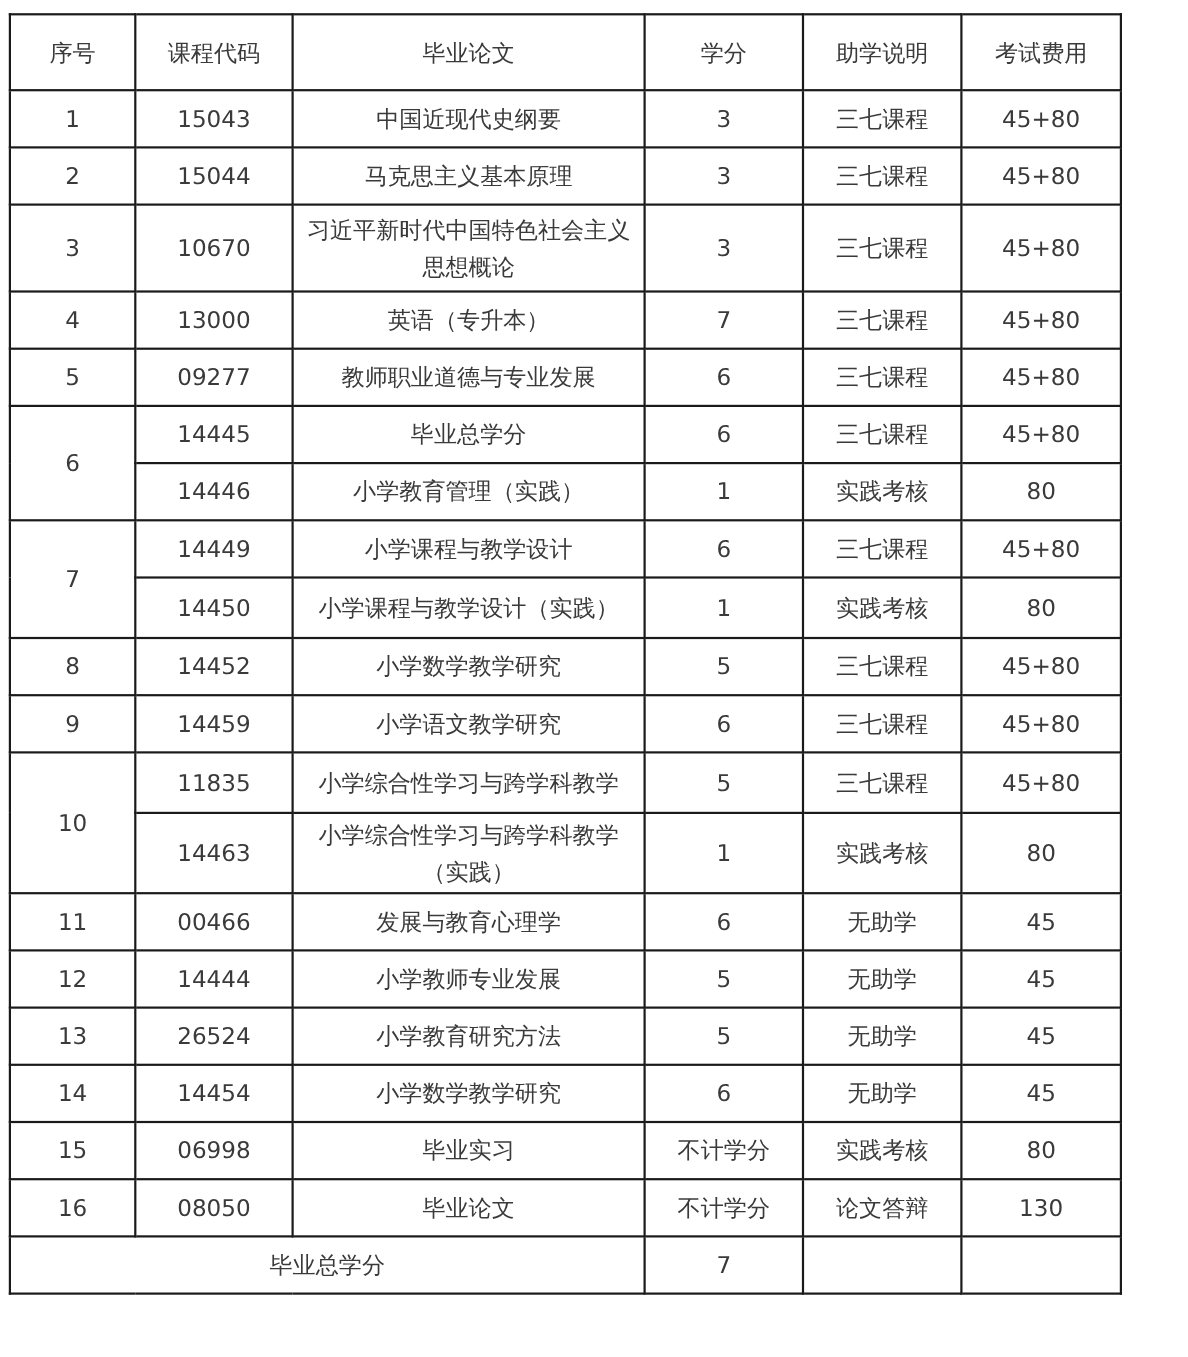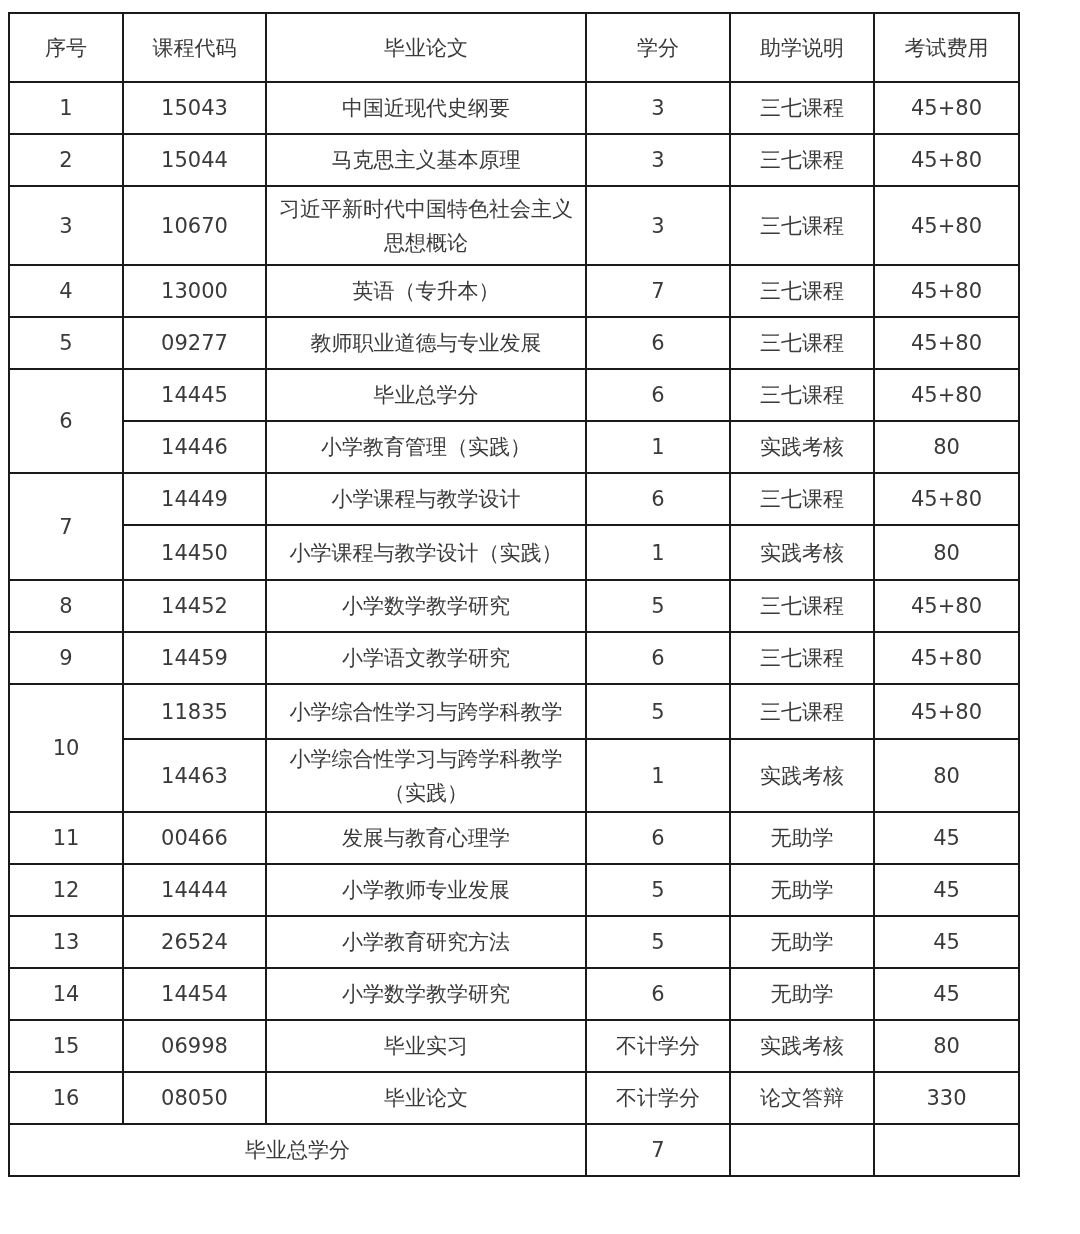--- a/index.html
+++ b/index.html
@@ -226,21 +226,21 @@
       <td>实践考核</td>
       <td>80</td>
     </tr>
 
     <tr class="r54">
       <td>16</td>
       <td>08050</td>
       <td>毕业论文</td>
       <td>不计学分</td>
       <td>论文答辩</td>
-      <td>330</td>
+      <td>130</td>
     </tr>
 
     <tr class="r54">
       <td colspan="3">毕业总学分</td>
       <td>7</td>
       <td></td>
       <td></td>
     </tr>
   </tbody>
 </table>

